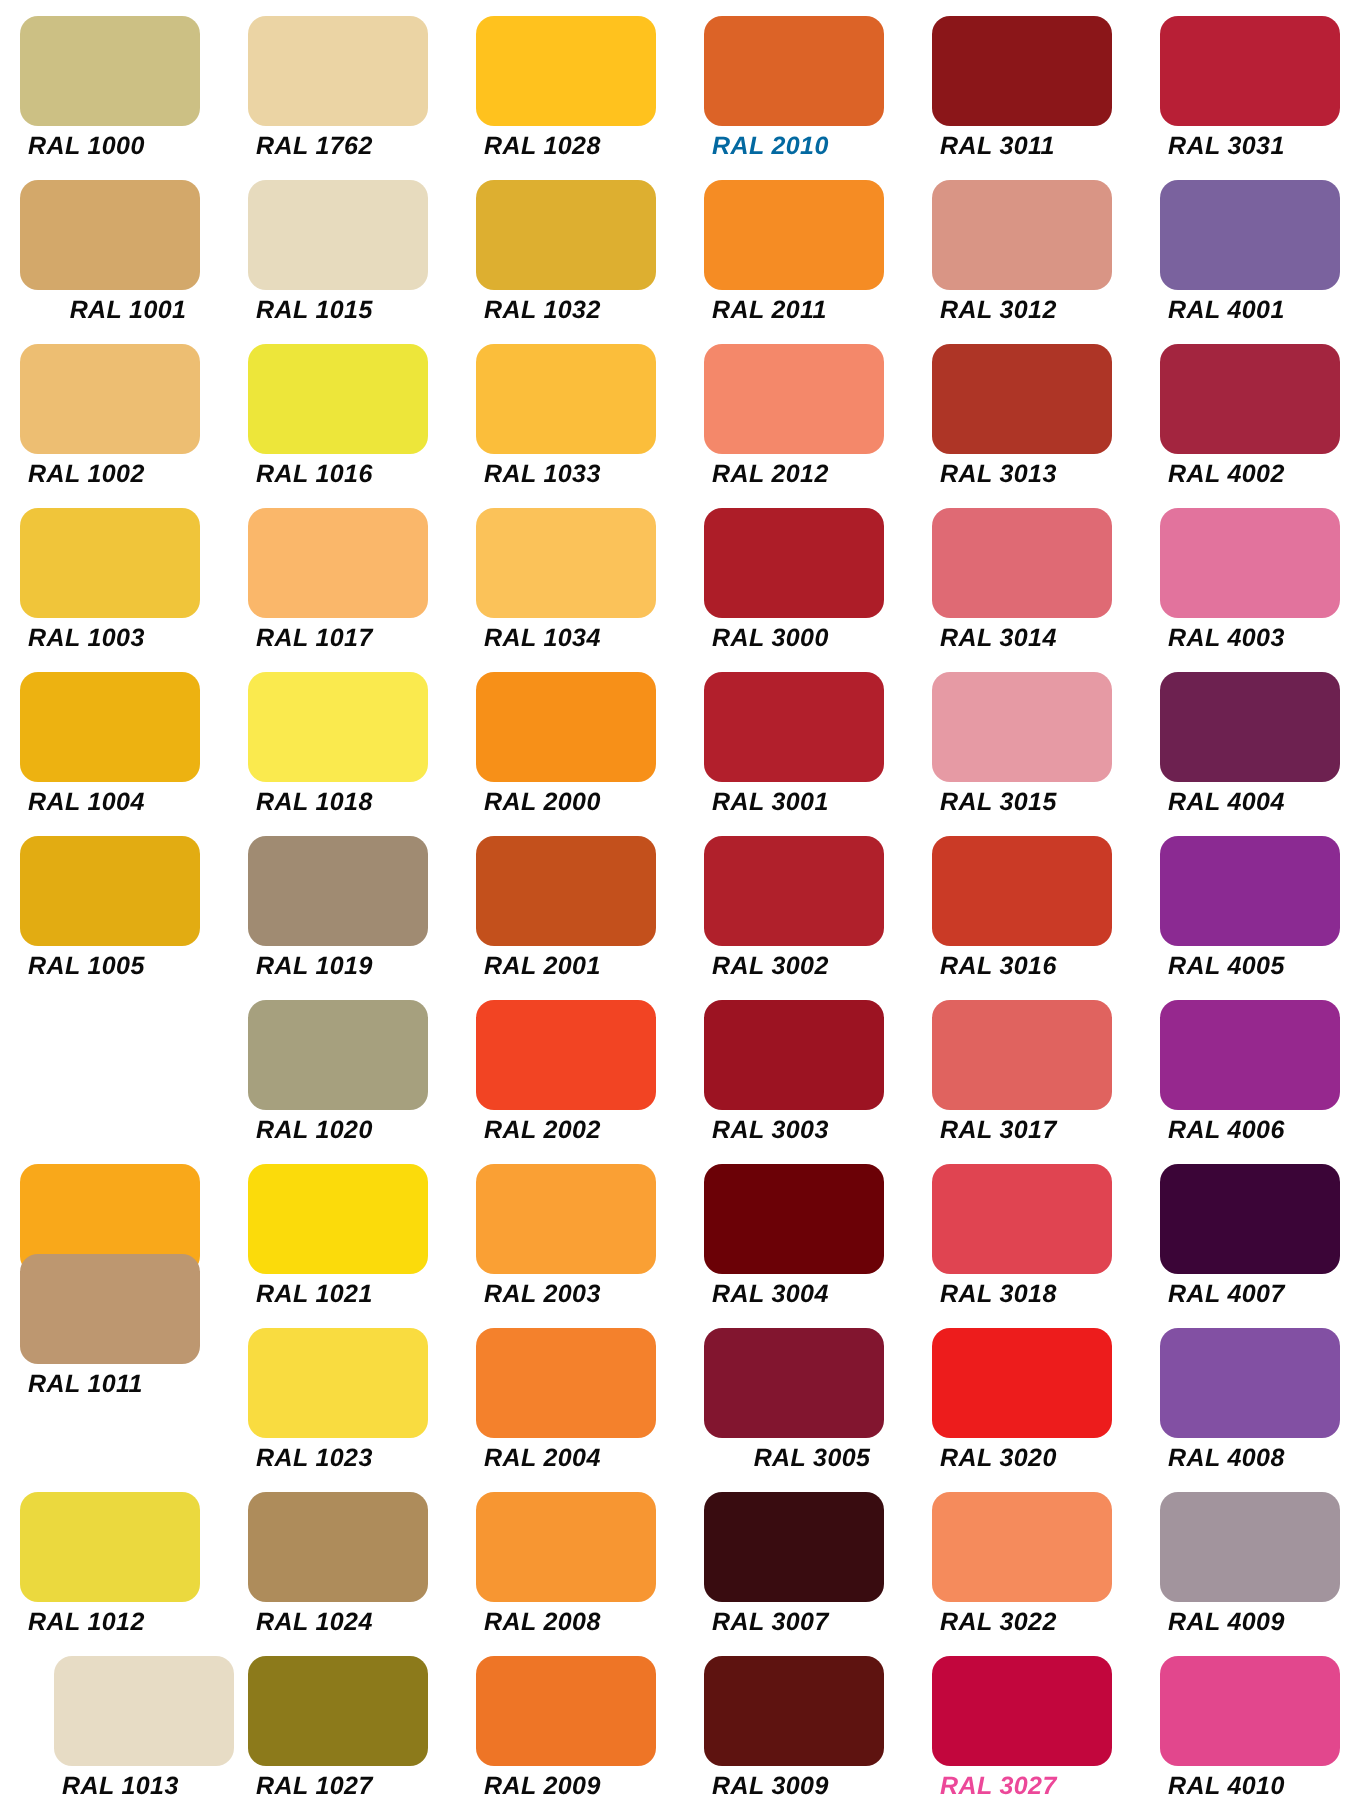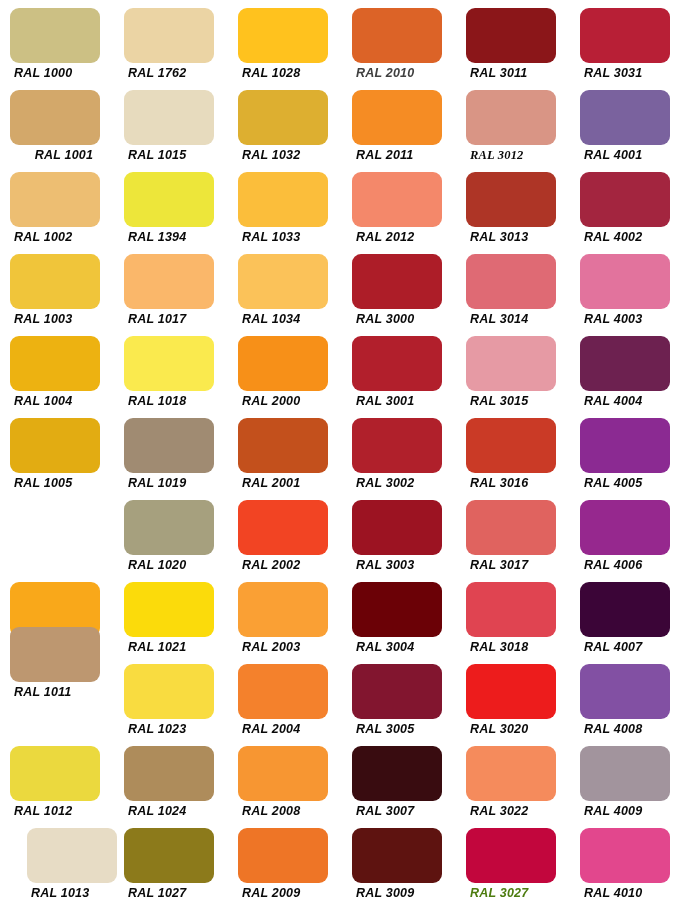--- a/index.html
+++ b/index.html
@@ -59,21 +59,21 @@
     <div class="swatch-cell" style="left: 114px; top: 0px;">
       <div class="swatch-chip" style="width: 90px; height: 55px; border-radius: 9px; background: rgb(235, 212, 164);"></div>
       <div class="swatch-label" style="color: rgb(10, 10, 10);">RAL 1762</div>
     </div>
     <div class="swatch-cell" style="left: 228px; top: 0px;">
       <div class="swatch-chip" style="width: 90px; height: 55px; border-radius: 9px; background: rgb(255, 194, 30);"></div>
       <div class="swatch-label" style="color: rgb(10, 10, 10);">RAL 1028</div>
     </div>
     <div class="swatch-cell" style="left: 342px; top: 0px;">
       <div class="swatch-chip" style="width: 90px; height: 55px; border-radius: 9px; background: rgb(220, 99, 39);"></div>
-      <div class="swatch-label" style="color: #404040;">RAL 2010</div>
+      <div class="swatch-label" style="color: #0369a1;">RAL 2010</div>
     </div>
     <div class="swatch-cell" style="left: 456px; top: 0px;">
       <div class="swatch-chip" style="width: 90px; height: 55px; border-radius: 9px; background: rgb(139, 22, 25);"></div>
       <div class="swatch-label" style="color: rgb(10, 10, 10);">RAL 3011</div>
     </div>
     <div class="swatch-cell" style="left: 570px; top: 0px;">
       <div class="swatch-chip" style="width: 90px; height: 55px; border-radius: 9px; background: rgb(184, 31, 54);"></div>
       <div class="swatch-label" style="color: rgb(10, 10, 10);">RAL 3031</div>
     </div>
     <div class="swatch-cell" style="left: 0px; top: 82px;">
@@ -87,33 +87,33 @@
     <div class="swatch-cell" style="left: 228px; top: 82px;">
       <div class="swatch-chip" style="width: 90px; height: 55px; border-radius: 9px; background: rgb(221, 175, 48);"></div>
       <div class="swatch-label" style="color: rgb(10, 10, 10);">RAL 1032</div>
     </div>
     <div class="swatch-cell" style="left: 342px; top: 82px;">
       <div class="swatch-chip" style="width: 90px; height: 55px; border-radius: 9px; background: rgb(245, 140, 36);"></div>
       <div class="swatch-label" style="color: rgb(10, 10, 10);">RAL 2011</div>
     </div>
     <div class="swatch-cell" style="left: 456px; top: 82px;">
       <div class="swatch-chip" style="width: 90px; height: 55px; border-radius: 9px; background: rgb(217, 149, 133);"></div>
-      <div class="swatch-label" style="color: rgb(10, 10, 10); font-family: Liberation Serif, serif;">RAL 3012</div>
+      <div class="swatch-label" style="color: rgb(10, 10, 10);">RAL 3012</div>
     </div>
     <div class="swatch-cell" style="left: 570px; top: 82px;">
       <div class="swatch-chip" style="width: 90px; height: 55px; border-radius: 9px; background: rgb(122, 98, 158);"></div>
       <div class="swatch-label" style="color: rgb(10, 10, 10);">RAL 4001</div>
     </div>
     <div class="swatch-cell" style="left: 0px; top: 164px;">
       <div class="swatch-chip" style="width: 90px; height: 55px; border-radius: 9px; background: rgb(237, 190, 114);"></div>
       <div class="swatch-label" style="color: rgb(10, 10, 10);">RAL 1002</div>
     </div>
     <div class="swatch-cell" style="left: 114px; top: 164px;">
       <div class="swatch-chip" style="width: 90px; height: 55px; border-radius: 9px; background: rgb(237, 230, 58);"></div>
-      <div class="swatch-label" style="color: rgb(10, 10, 10);">RAL 1394</div>
+      <div class="swatch-label" style="color: rgb(10, 10, 10);">RAL 1016</div>
     </div>
     <div class="swatch-cell" style="left: 228px; top: 164px;">
       <div class="swatch-chip" style="width: 90px; height: 55px; border-radius: 9px; background: rgb(251, 190, 59);"></div>
       <div class="swatch-label" style="color: rgb(10, 10, 10);">RAL 1033</div>
     </div>
     <div class="swatch-cell" style="left: 342px; top: 164px;">
       <div class="swatch-chip" style="width: 90px; height: 55px; border-radius: 9px; background: rgb(244, 136, 106);"></div>
       <div class="swatch-label" style="color: rgb(10, 10, 10);">RAL 2012</div>
     </div>
     <div class="swatch-cell" style="left: 456px; top: 164px;">
@@ -247,21 +247,21 @@
     <div class="swatch-cell" style="left: 114px; top: 656px;">
       <div class="swatch-chip" style="width: 90px; height: 55px; border-radius: 9px; background: rgb(249, 220, 64);"></div>
       <div class="swatch-label" style="color: rgb(10, 10, 10);">RAL 1023</div>
     </div>
     <div class="swatch-cell" style="left: 228px; top: 656px;">
       <div class="swatch-chip" style="width: 90px; height: 55px; border-radius: 9px; background: rgb(244, 129, 44);"></div>
       <div class="swatch-label" style="color: rgb(10, 10, 10);">RAL 2004</div>
     </div>
     <div class="swatch-cell" style="left: 342px; top: 656px;">
       <div class="swatch-chip" style="width: 90px; height: 55px; border-radius: 9px; background: rgb(130, 21, 47);"></div>
-      <div class="swatch-label" style="color: rgb(10, 10, 10);">RAL 3005</div>
+      <div class="swatch-label" style="color: rgb(10, 10, 10); text-align: center;">RAL 3005</div>
     </div>
     <div class="swatch-cell" style="left: 456px; top: 656px;">
       <div class="swatch-chip" style="width: 90px; height: 55px; border-radius: 9px; background: rgb(237, 28, 28);"></div>
       <div class="swatch-label" style="color: rgb(10, 10, 10);">RAL 3020</div>
     </div>
     <div class="swatch-cell" style="left: 570px; top: 656px;">
       <div class="swatch-chip" style="width: 90px; height: 55px; border-radius: 9px; background: rgb(130, 80, 163);"></div>
       <div class="swatch-label" style="color: rgb(10, 10, 10);">RAL 4008</div>
     </div>
     <div class="swatch-cell" style="left: 0px; top: 738px;">
@@ -299,19 +299,19 @@
     <div class="swatch-cell" style="left: 228px; top: 820px;">
       <div class="swatch-chip" style="width: 90px; height: 55px; border-radius: 9px; background: rgb(238, 117, 38);"></div>
       <div class="swatch-label" style="color: rgb(10, 10, 10);">RAL 2009</div>
     </div>
     <div class="swatch-cell" style="left: 342px; top: 820px;">
       <div class="swatch-chip" style="width: 90px; height: 55px; border-radius: 9px; background: rgb(94, 19, 16);"></div>
       <div class="swatch-label" style="color: rgb(10, 10, 10);">RAL 3009</div>
     </div>
     <div class="swatch-cell" style="left: 456px; top: 820px;">
       <div class="swatch-chip" style="width: 90px; height: 55px; border-radius: 9px; background: rgb(194, 6, 61);"></div>
-      <div class="swatch-label" style="color: #4d7c0f;">RAL 3027</div>
+      <div class="swatch-label" style="color: #ec4899;">RAL 3027</div>
     </div>
     <div class="swatch-cell" style="left: 570px; top: 820px;">
       <div class="swatch-chip" style="width: 90px; height: 55px; border-radius: 9px; background: rgb(226, 71, 141);"></div>
       <div class="swatch-label" style="color: rgb(10, 10, 10);">RAL 4010</div>
     </div>
   </div>
 
 </body></html>

